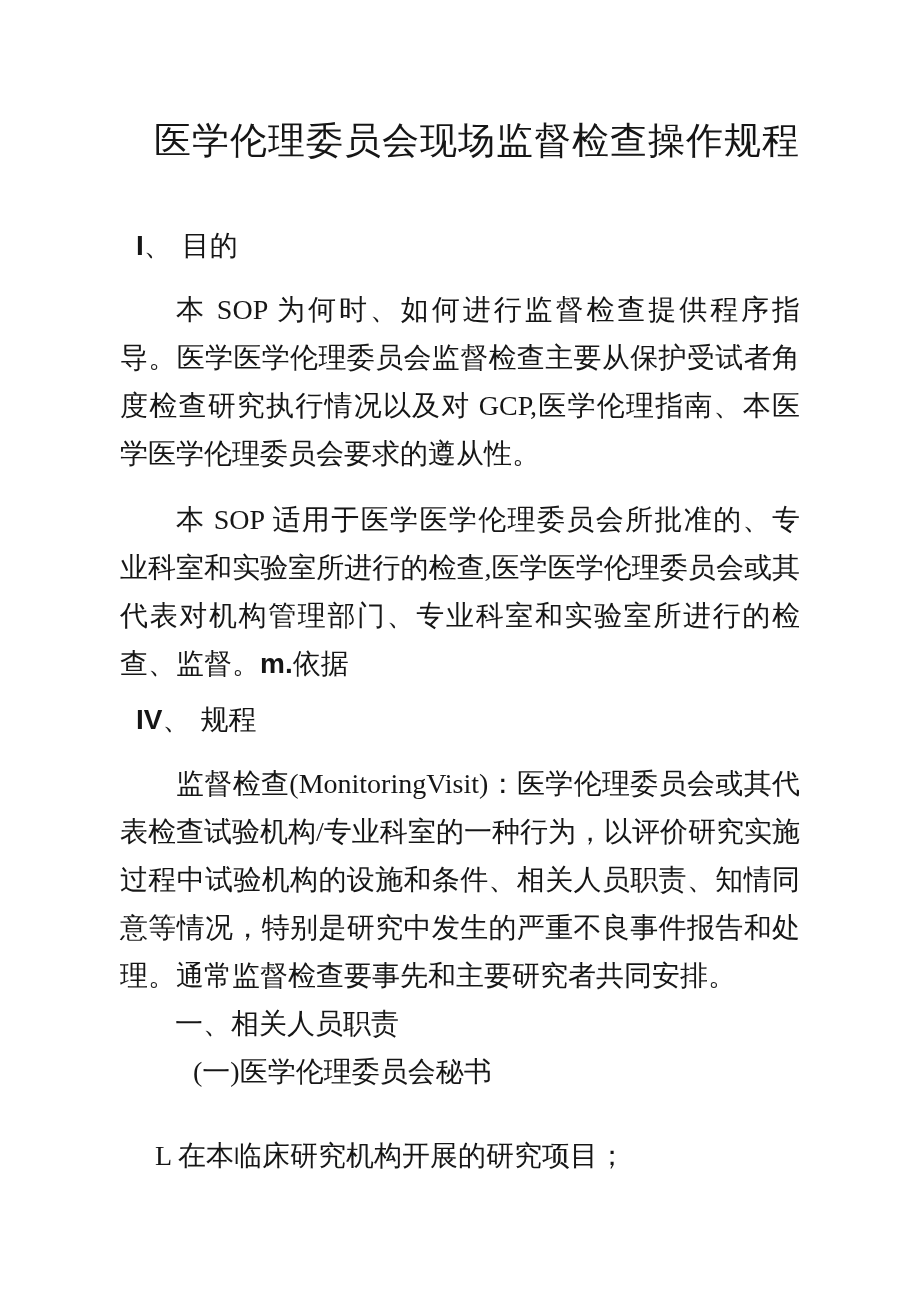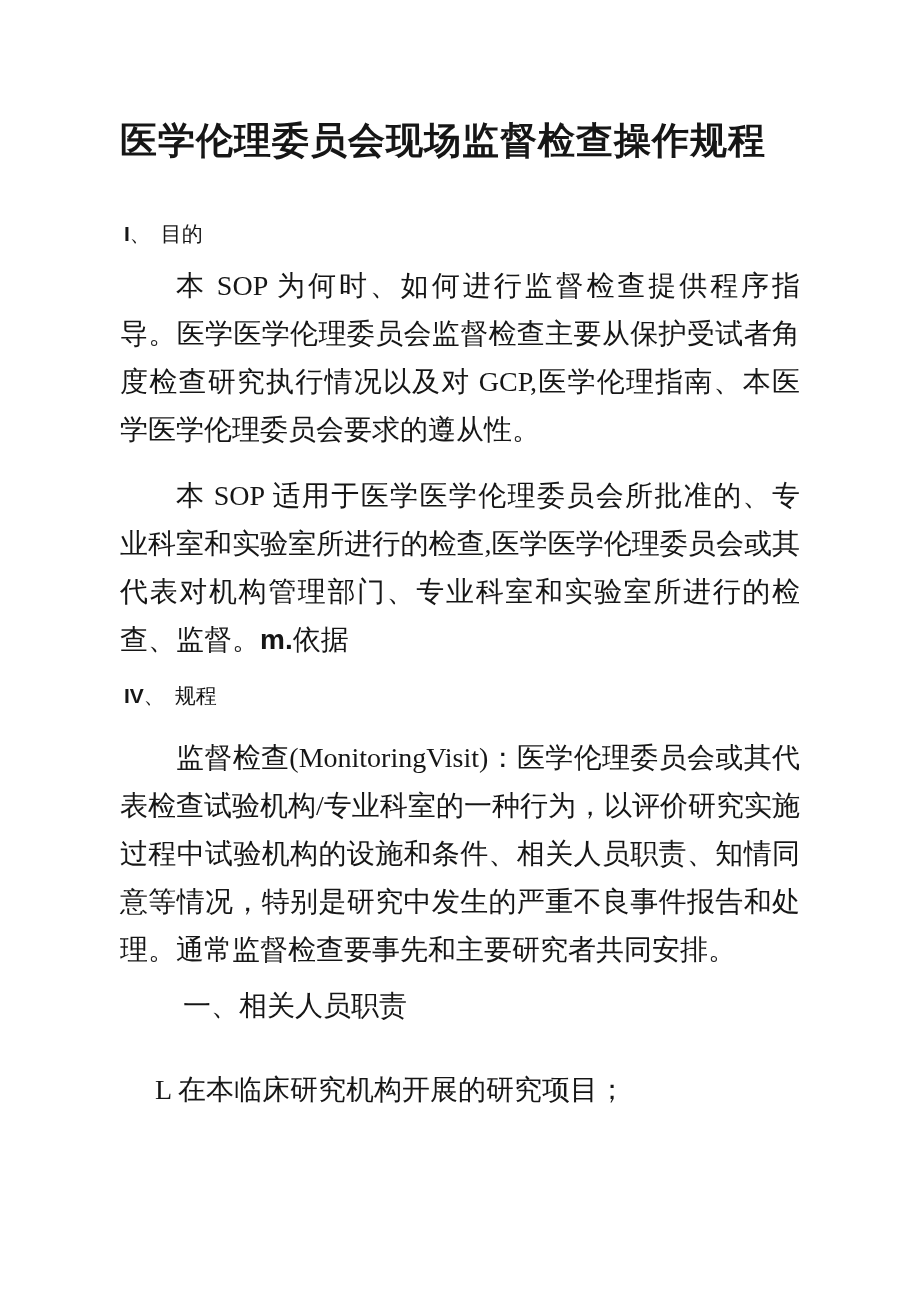--- a/index.html
+++ b/index.html
@@ -10,31 +10,31 @@
     margin: 0 auto;
     background: #ffffff;
     box-sizing: border-box;
     padding: 118px 120px 0 120px;
     color: #161616;
     font-family: "Liberation Serif", "DejaVu Serif", serif;
     overflow: hidden;
   }
   .doc-title {
     font-family: "Liberation Sans", "DejaVu Sans", sans-serif;
-    font-weight: 700;
+    font-weight: 400;
     font-size: 37px;
     line-height: 46px;
     letter-spacing: 1px;
-    text-align: left;
-    margin: 0 0 46px 0;
+    text-align: right;
+    margin: 0 0 58px 0;
   }
   .heading {
-    font-size: 21px;
+    font-size: 28px;
     line-height: 48px;
-    margin: 4px;
+    margin: 16px;
     white-space: nowrap;
   }
   .roman {
     font-family: "Liberation Sans", "DejaVu Sans", sans-serif;
     font-weight: 700;
   }
   .h-label { margin-left: 10px; }
   .para {
     font-size: 28px;
     line-height: 48px;
@@ -51,21 +51,21 @@
   }
   .ref {
     font-size: 28px;
     line-height: 48px;
     margin: 0;
     padding-left: 52px;
   }
   .sub1 {
     font-size: 28px;
     line-height: 48px;
-    margin: 8px;
+    margin: 0;
     padding-left: 55px;
     font-family: Liberation Serif, serif;
   }
   .sub2 {
     font-size: 28px;
     line-height: 48px;
     margin: 0;
     padding-left: 73px;
   }
   .duty-item {
@@ -92,16 +92,17 @@
   <p class="ref"></p>
 
   <p class="ref"></p>
 
   <div class="heading heading-procedure"><span class="roman">IV</span><span class="sep">、</span><span class="h-label">规程</span></div>
 
   <p class="para para-procedure">监督检查(MonitoringVisit)：医学伦理委员会或其代表检查试验机构/专业科室的一种行为，以评价研究实施过程中试验机构的设施和条件、相关人员职责、知情同意等情况，特别是研究中发生的严重不良事件报告和处理。通常监督检查要事先和主要研究者共同安排。</p>
 
   <p class="sub1">一、相关人员职责</p>
 
+  <p class="sub2">(一)医学伦理委员会秘书</p>
 
   <p class="duty-item">L 在本临床研究机构开展的研究项目；</p>
 
 </div>
 
 </body></html>

